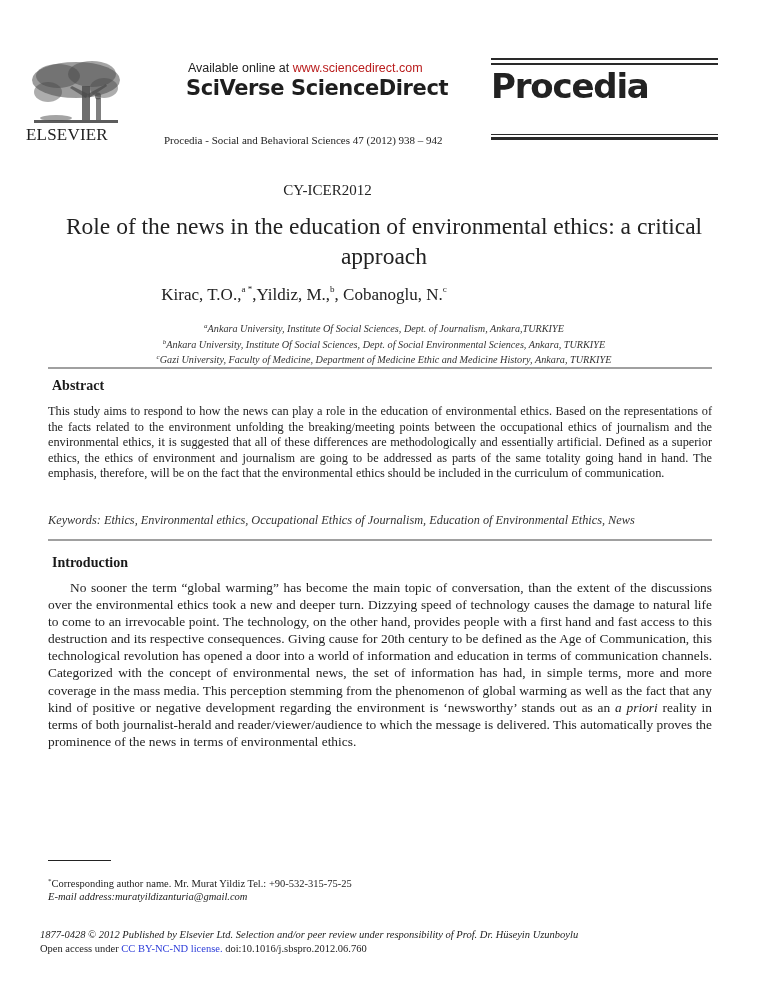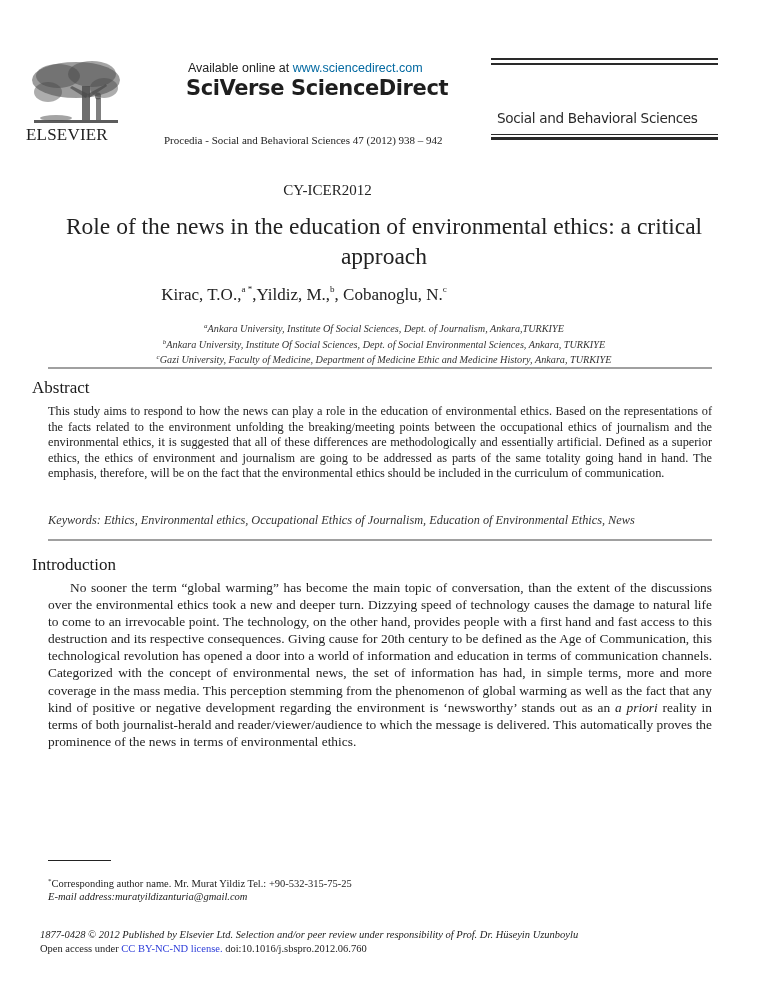--- a/index.html
+++ b/index.html
@@ -6,21 +6,21 @@
   body { width: 768px; height: 994px; position: relative; overflow: hidden;
          font-family: "Liberation Serif", serif; color: #1a1a1a; }
   .abs { position: absolute; }
 
   
   .elsevier-logo { left: 26px; top: 58px; width: 100px; height: 85px; }
   .elsevier-tree { width: 100px; height: 68px; display: block; }
   .elsevier-word { font-family: "Liberation Serif", serif; font-size: 17px; letter-spacing: 0.2px;
                    color: #222; width: 100px; margin-top: -1px; }
   .avail { left: 188px; top: 61px; font-family: "Liberation Sans", sans-serif; font-size: 12.5px; color: #222; white-space: nowrap; }
-  .avail a { color: #0369a1; text-decoration: none; }
+  .avail a { color: #b91c1c; text-decoration: none; }
   .sciverse { left: 186px; top: 76px; font-family: "DejaVu Sans", sans-serif; font-weight: bold;
               font-size: 21px; letter-spacing: -0.4px; color: #1e1e1e; white-space: nowrap; }
   .journal-ref { left: 164px; top: 126px; font-size: 11px; color: #222; white-space: nowrap; margin-top: 8px; }
 
   .procedia-box { left: 491px; top: 58px; width: 227px; height: 86px; }
   .procedia-line-top1 { position: absolute; left: 0; right: 0; top: 0; height: 2px; background: #2a2a2a; }
   .procedia-line-top2 { position: absolute; left: 0; right: 0; top: 5px; height: 2px; background: #2a2a2a; }
   .procedia-title { position: absolute; left: 0; top: 8px; font-family: "DejaVu Sans", sans-serif;
                     font-weight: bold; font-size: 34px; letter-spacing: -1.2px; color: #222; }
   .procedia-sub { position: absolute; left: 6px; top: 52px; font-family: "DejaVu Sans", sans-serif;
@@ -31,21 +31,21 @@
   
   .conference { left: 0; width: 655px; top: 182px; text-align: center; font-size: 15px; color: #222; }
   .title { left: 40px; width: 688px; top: 211px; text-align: center; font-size: 23.5px; line-height: 30px; color: #222; }
   .authors { left: 0; width: 608px; top: 284px; text-align: center; font-size: 17px; color: #222; }
   .authors sup { font-size: 9px; vertical-align: 8px; }
   .affils { left: 0; width: 768px; top: 320px; text-align: center; font-size: 10.2px; line-height: 13.5px; font-style: italic; color: #333; }
   .affils sup { font-size: 7px; vertical-align: 4px; }
 
   .rule { left: 48px; width: 664px; height: 2px; background: #a0a0a0; }
 
-  .section-heading { left: 32px; font-weight: normal; font-size: 17px; color: #1a1a1a; }
+  .section-heading { left: 52px; font-weight: bold; font-size: 14px; color: #1a1a1a; }
   .abstract-text { left: 48px; width: 664px; top: 404px; font-size: 12.3px; line-height: 15.5px; text-align: justify; color: #222; }
   .keywords { left: 48px; top: 513px; font-size: 12.3px; font-style: italic; color: #333; white-space: nowrap; }
   .intro-text { left: 48px; width: 664px; top: 579px; font-size: 13.4px; line-height: 17.1px; text-align: justify; color: #222; text-indent: 22px; }
 
   .fn-rule { left: 48px; top: 860px; width: 63px; height: 1px; background: #222; }
   .fn1 { left: 48px; top: 877px; font-size: 10.5px; color: #222; white-space: nowrap; }
   .fn1 sup { font-size: 7px; vertical-align: 4px; }
   .fn2 { left: 48px; top: 891px; font-size: 10.5px; font-style: italic; color: #222; white-space: nowrap; }
   .copyright { left: 40px; top: 929px; font-size: 10.5px; color: #222; white-space: nowrap; font-style: italic; }
   .openaccess { left: 40px; top: 943px; font-size: 10.5px; color: #222; white-space: nowrap; }
@@ -76,21 +76,21 @@
 
 <div class="abs avail">
   <span>Available online at </span><a>www.sciencedirect.com</a>
 </div>
 <div class="abs sciverse">SciVerse ScienceDirect</div>
 <div class="abs journal-ref">Procedia - Social and Behavioral Sciences 47 (2012) 938 – 942</div>
 
 <div class="abs procedia-box">
   <div class="procedia-line-top1"></div>
   <div class="procedia-line-top2"></div>
-  <div class="procedia-sub">Social and Behavioral Sciences</div>
+  <div class="procedia-title">Procedia</div>
   <div class="procedia-line-bot1"></div>
   <div class="procedia-line-bot2"></div>
 </div>
 
 <div class="abs conference">CY-ICER2012</div>
 <div class="abs title">Role of the news in the education of environmental ethics: a critical approach</div>
 
 <div class="abs authors">
   <span>Kirac, T.O.,</span><sup>a *</sup><span>,Yildiz, M.,</span><sup>b</sup><span>, Cobanoglu, N.</span><sup>c</sup>
 </div>

